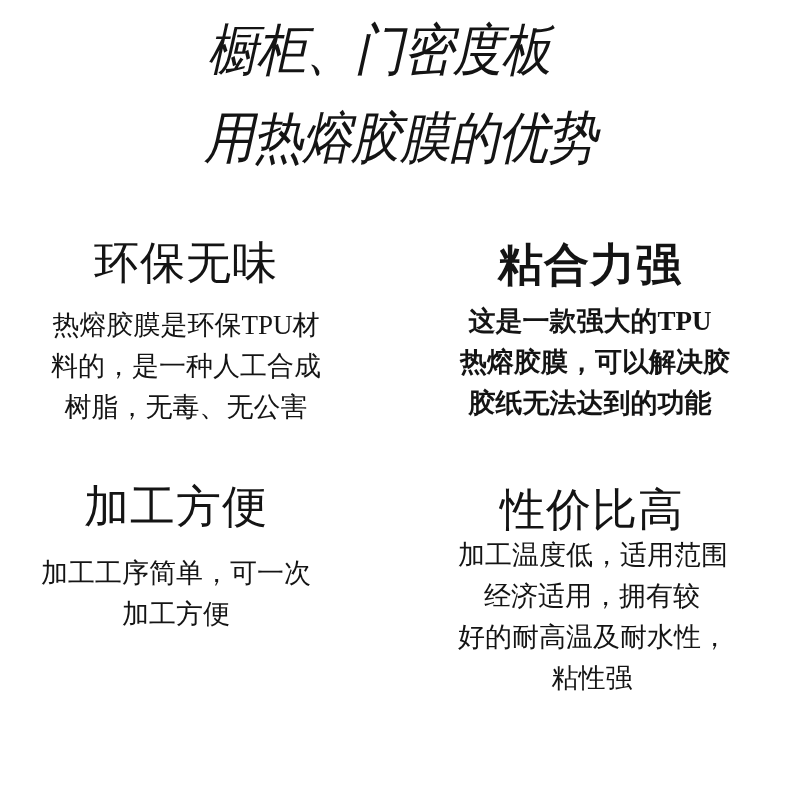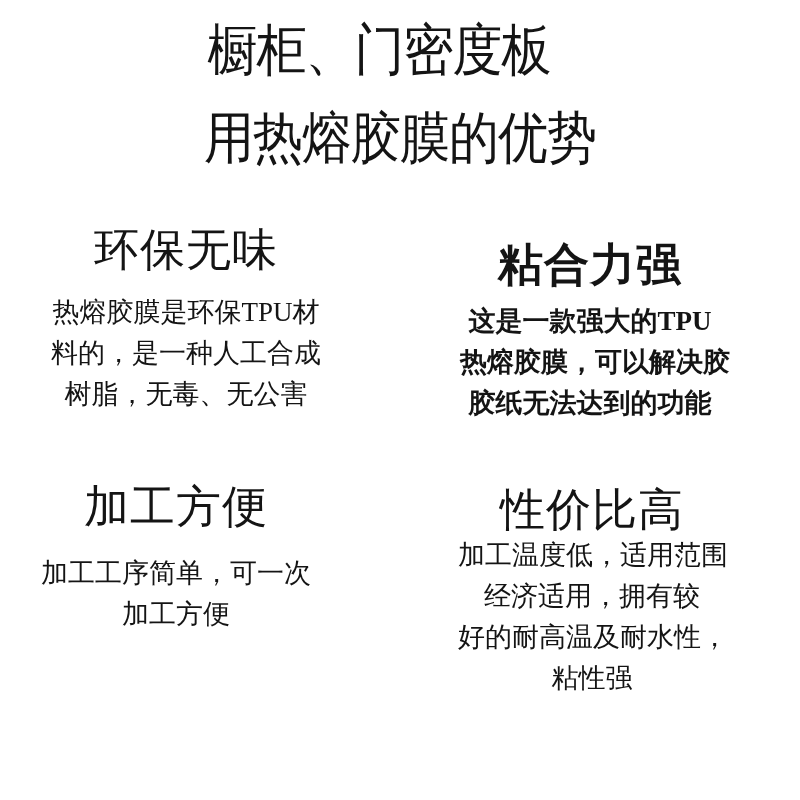--- a/index.html
+++ b/index.html
@@ -16,20 +16,21 @@
     font-family: "Liberation Serif", "DejaVu Serif", serif;
     overflow: hidden;
   }
   
   .title-block {
     position: absolute;
     top: 6px;
     left: 0;
     right: 0;
     text-align: center;
+    font-style: italic;
   }
   .title-line {
     font-size: 50px;
     line-height: 88px;
     letter-spacing: -1px;
     white-space: nowrap;
     transform: scaleY(1.12);
     transform-origin: 50% 50%;
   }
   .title-line.first {
@@ -48,21 +49,21 @@
   }
   .section-body {
     text-align: center;
   }
   .body-line {
     font-size: 27px;
     line-height: 41px;
     white-space: nowrap;
   }
   
-  #section-0 { left: 40px;  top: 225px; width: 292px; }
+  #section-0 { left: 40px;  top: 238px; width: 292px; }
   #section-0 .section-body { margin-top: 17px; }
   #section-1 { left: 460px; top: 240px; width: 260px; font-weight: bold; }
   #section-1 .section-body { margin-top: 11px; }
   #section-2 { left: 40px;  top: 482px; width: 272px; }
   #section-2 .section-body { margin-top: 21px; }
   #section-3 { left: 458px; top: 485px; width: 268px; }
   #section-3 .section-body { }
 </style>
 </head>
 <body>

